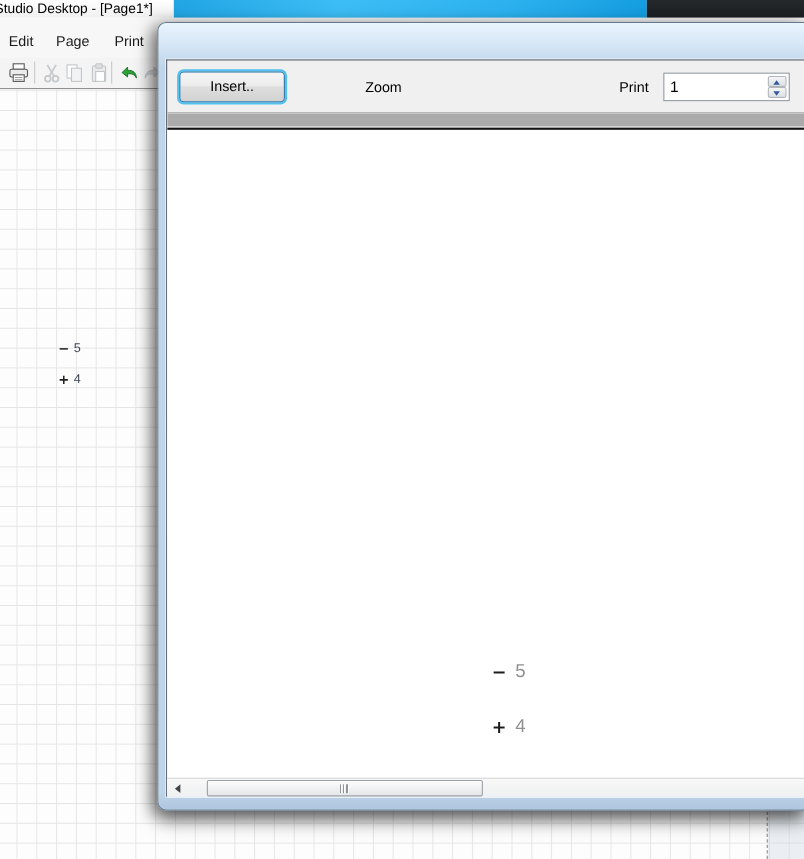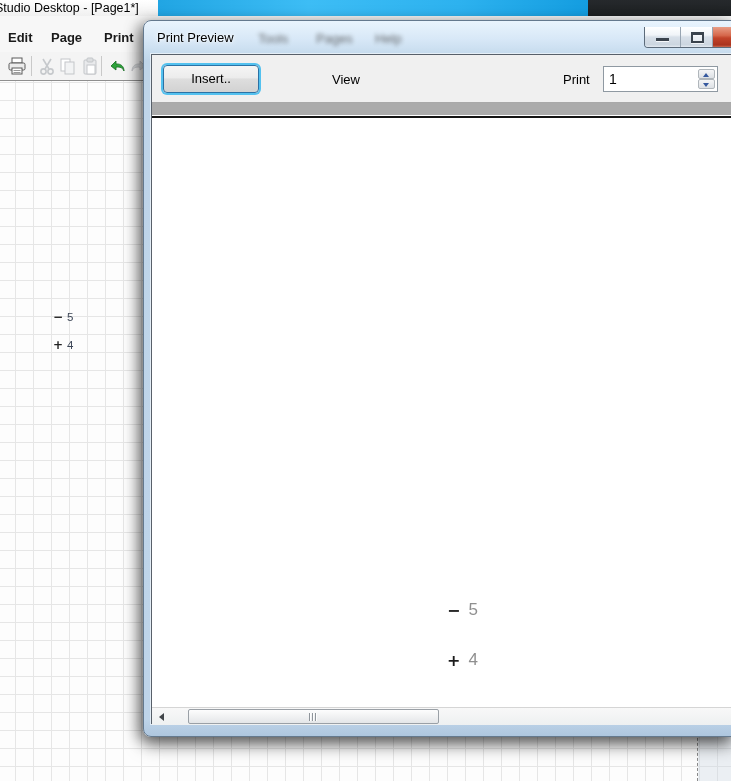--- a/index.html
+++ b/index.html
@@ -15,21 +15,21 @@
   .ts-white { position:absolute; left:0; top:0; width:160px; height:16px;
     background:linear-gradient(#ffffff,#f0f0f0); overflow:hidden; }
   .ts-title { position:absolute; left:-5px; top:1px; font-size:12.5px; color:#000; white-space:nowrap; }
   .ts-blue  { position:absolute; left:158px; top:0; width:430px; height:16px;
     background:linear-gradient(90deg,#21a5e3,#3dbdf5 35%,#2db2ef 70%,#149de0); }
   .ts-dark  { position:absolute; left:588px; top:0; width:143px; height:16px;
     background:linear-gradient(#26292c,#1d2022); }
 
   .menubar { position:absolute; left:0; top:16px; width:731px; height:36px;
     background:#f7f7f7; z-index:1; }
-  .menu-item { position:absolute; top:14px; font-size:13px; color:#1a1a1a; cursor:default;font-weight:bold; }
+  .menu-item { position:absolute; top:14px; font-size:13px; color:#1a1a1a; cursor:default; }
 
   .app-toolbar { position:absolute; left:0; top:52px; width:731px; height:29px;
     background:#f4f4f4; border-bottom:1px solid #8f8f8f; z-index:1; }
   .tb-icon { position:absolute; top:5px; width:20px; height:19px; }
   .tb-sep  { position:absolute; top:4px; width:1px; height:20px; background:#c9c9c9; }
 
   
   .canvas-grid { position:absolute; left:0; top:81px; width:731px; height:700px; z-index:0;
     background-color:#fdfdfd;
     background-image:
@@ -189,43 +189,27 @@
     <div class="canvas-ann" style="left:53px; top:257px">
       <span class="sign">+</span>
       <span class="val">4</span>
     </div>
   </div>
   <div class="page-outside"></div>
   <div class="page-divider"></div>
 
   <div class="dialog">
 
-    <div class="dlg-titlebar">
-      <span class="dlg-title">Print Preview</span>
-      <span class="ghost" style="left:114px">Tools</span>
-      <span class="ghost" style="left:172px">Pages</span>
-      <span class="ghost" style="left:231px">Help</span>
-
-      <div class="caption-group">
-        <div class="cap-btn cap-min">
-          <div class="glyph-min"></div>
-        </div>
-        <div class="cap-btn cap-max">
-          <div class="glyph-max"></div>
-        </div>
-        <div class="cap-btn cap-close"></div>
-      </div>
-    </div>
 
     <div class="dlg-client">
 
       <div class="dlg-toolbar">
         <div class="print-btn">Insert..</div>
 
-        <span class="tb-label" style="left:180px">View</span>
+        <span class="tb-label" style="left:180px">Zoom</span>
 
         <span class="tb-label" style="left:411px">Print</span>
         <div class="spinner">
           <input type="text" value="1" style="">
           <div class="spin-btn spin-up">
             <i></i>
             </div>
           <div class="spin-btn spin-down">
             <i></i>
             </div>

